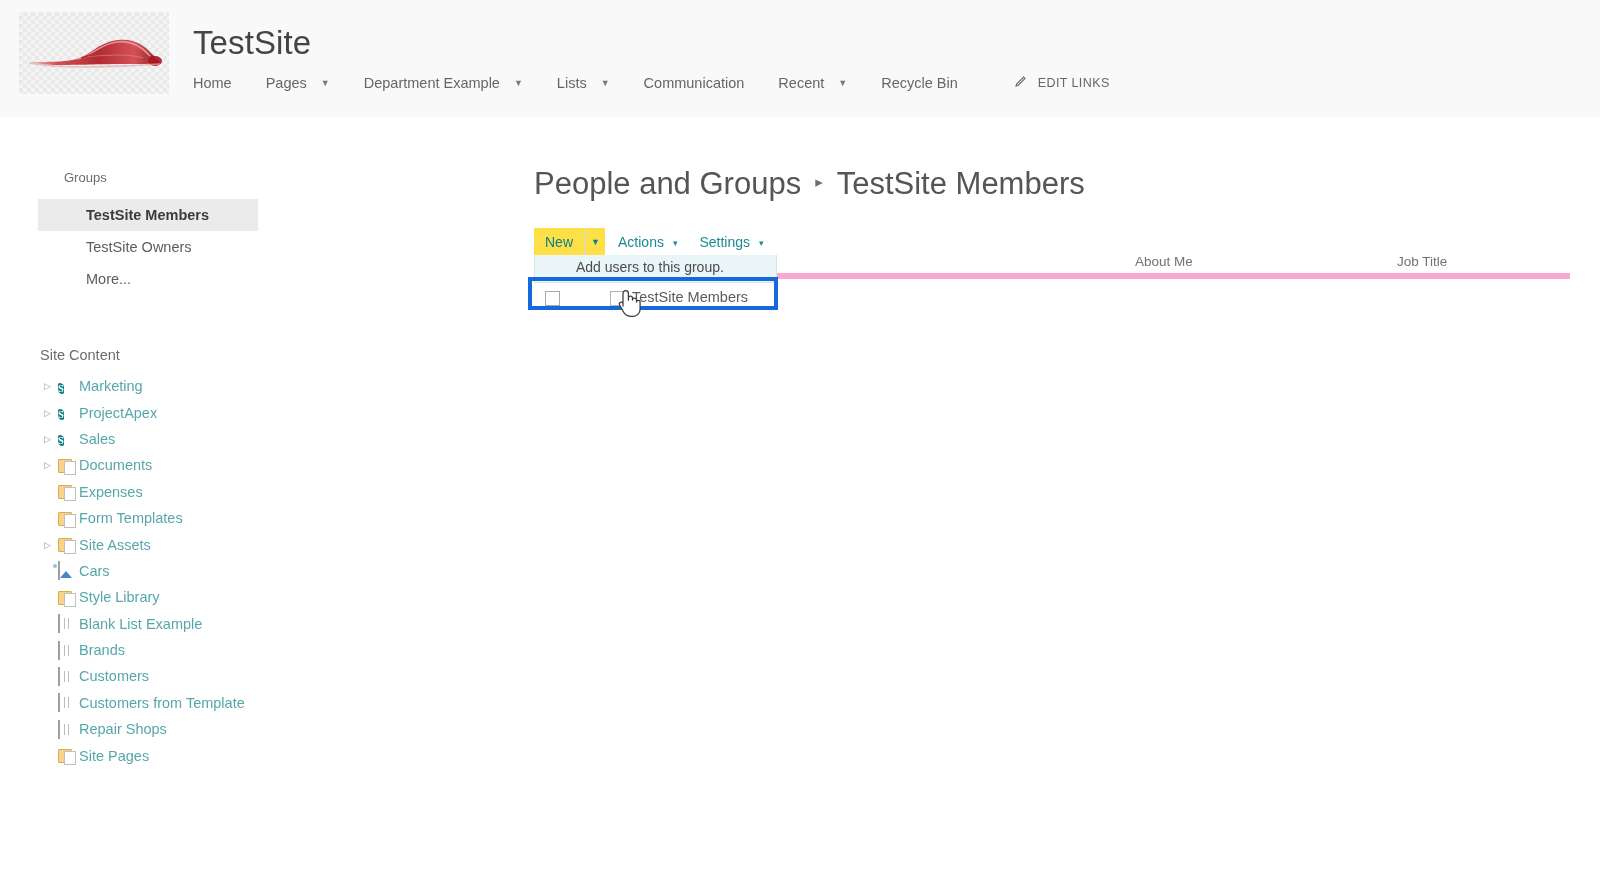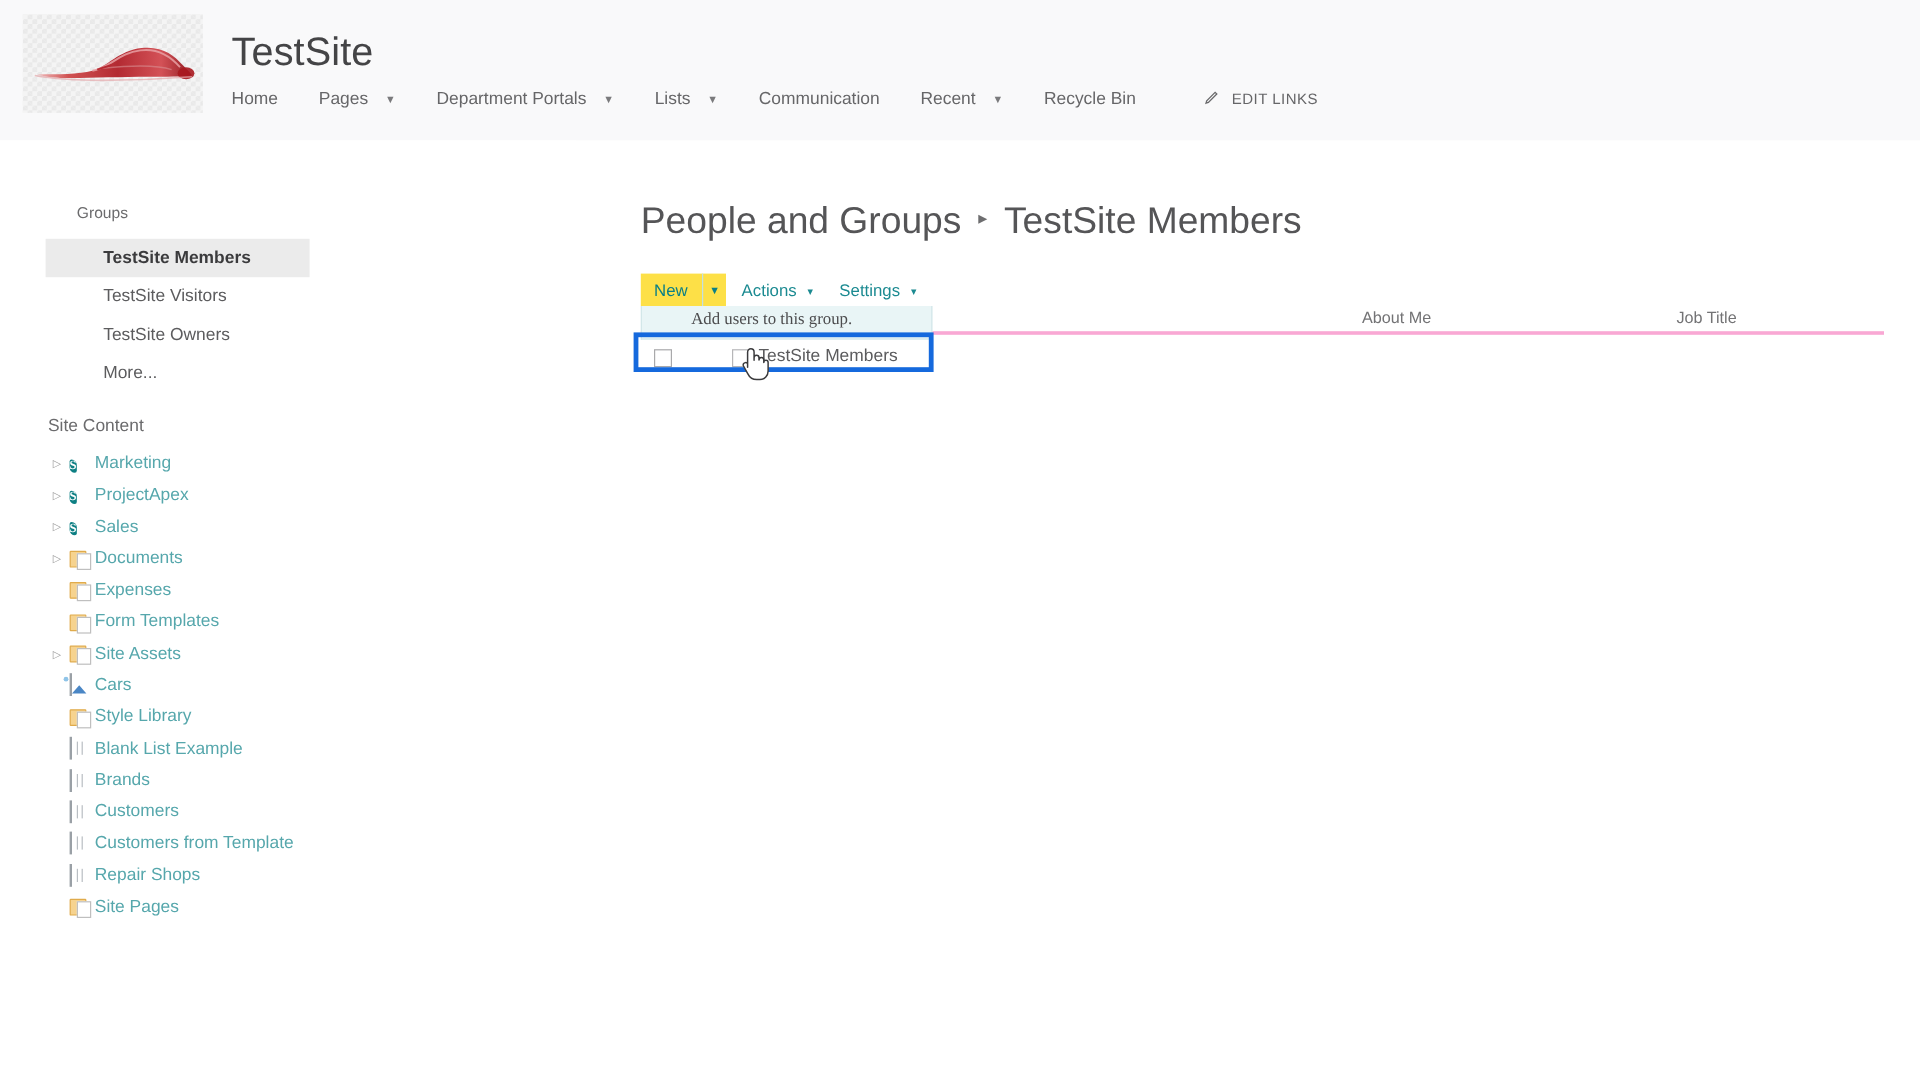--- a/index.html
+++ b/index.html
@@ -329,21 +329,20 @@
   }
   .dd-item {
     height: 24px;
     display: flex;
     align-items: center;
     padding-left: 41px;
     font-size: 14px;
     color: #4c4c4e;
     white-space: nowrap;
     cursor: pointer;
-    font-family: Liberation Serif, serif;
   }
 
   
   .focus-ring {
     position: absolute;
     left: 48px; top: 160px;
     width: 250px; height: 33px;
     border: 4px solid #1569dd;
     background: transparent;
     z-index: 60;
@@ -352,21 +351,21 @@
 
   
   .table-wrap {
     position: absolute;
     left: 54px; top: 130px;
     width: 1036px;
   }
   .tbl-head {
     position: relative;
     height: 32px;
-    border-bottom: 3px solid #f9a8d4;
+    border-bottom: 6px solid #f9a8d4;
   }
   .th {
     position: absolute;
     bottom: 4px;
     font-size: 13.5px;
     color: #737375;
     white-space: nowrap;
     cursor: pointer;
   }
   .th-name    { left: 78px; }
@@ -442,21 +441,21 @@
     <div class="nav-item">
       <span>Home</span>
     </div>
 
     <div class="nav-item">
       <span>Pages</span>
       <span class="nav-caret">▼</span>
     </div>
 
     <div class="nav-item">
-      <span>Department Portals</span>
+      <span>Department Example</span>
       <span class="nav-caret">▼</span>
     </div>
 
     <div class="nav-item">
       <span>Lists</span>
       <span class="nav-caret">▼</span>
     </div>
 
     <div class="nav-item">
       <span>Communication</span>
@@ -482,23 +481,20 @@
   </div>
 </div>
 
 <div class="sidebar">
 
   <div class="groups-label">Groups</div>
 
   <div class="group-list">
     <div class="group-item selected">
       <span>TestSite Members</span>
-    </div>
-    <div class="group-item">
-      <span>TestSite Visitors</span>
     </div>
     <div class="group-item">
       <span>TestSite Owners</span>
     </div>
     <div class="group-item">
       <span>More...</span>
     </div>
   </div>
 
   <div class="content-label">Site Content</div>

